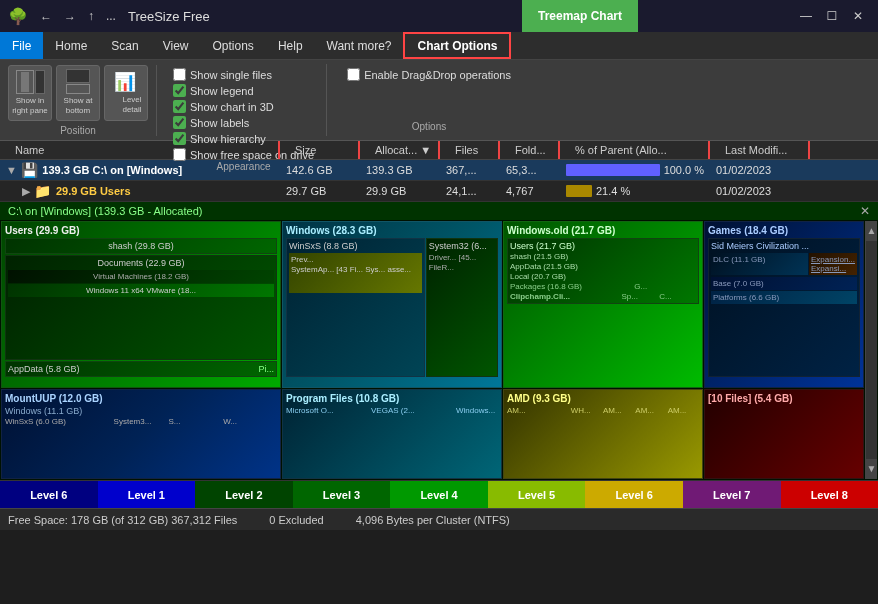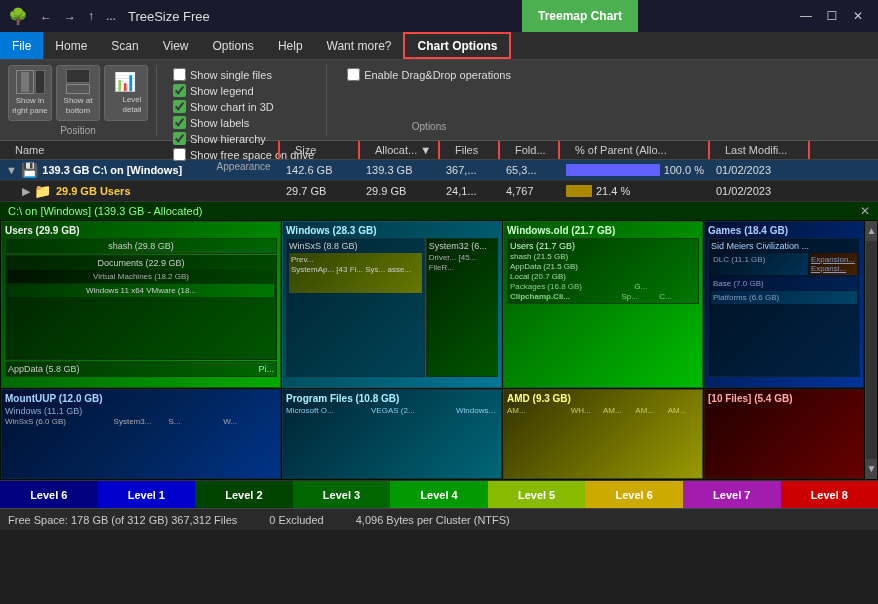--- a/index.html
+++ b/index.html
@@ -478,21 +478,21 @@
     </div>
   <div class="level-item" style="background:#009900;">
       <span>Level 4</span>
     </div>
   <div class="level-item" style="background:#88bb00;">
       <span>Level 5</span>
     </div>
   <div class="level-item" style="background:#ccaa00;">
       <span>Level 6</span>
     </div>
-  <div class="level-item" style="background:#a21caf;">
+  <div class="level-item" style="background:#701a75;">
       <span>Level 7</span>
     </div>
   <div class="level-item" style="background:#cc0000;">
       <span>Level 8</span>
     </div>
 </div>
 
 <div class="status-bar">
   <span>Free Space: 178 GB  (of 312 GB) 367,312 Files</span>
   <span>0 Excluded</span>

